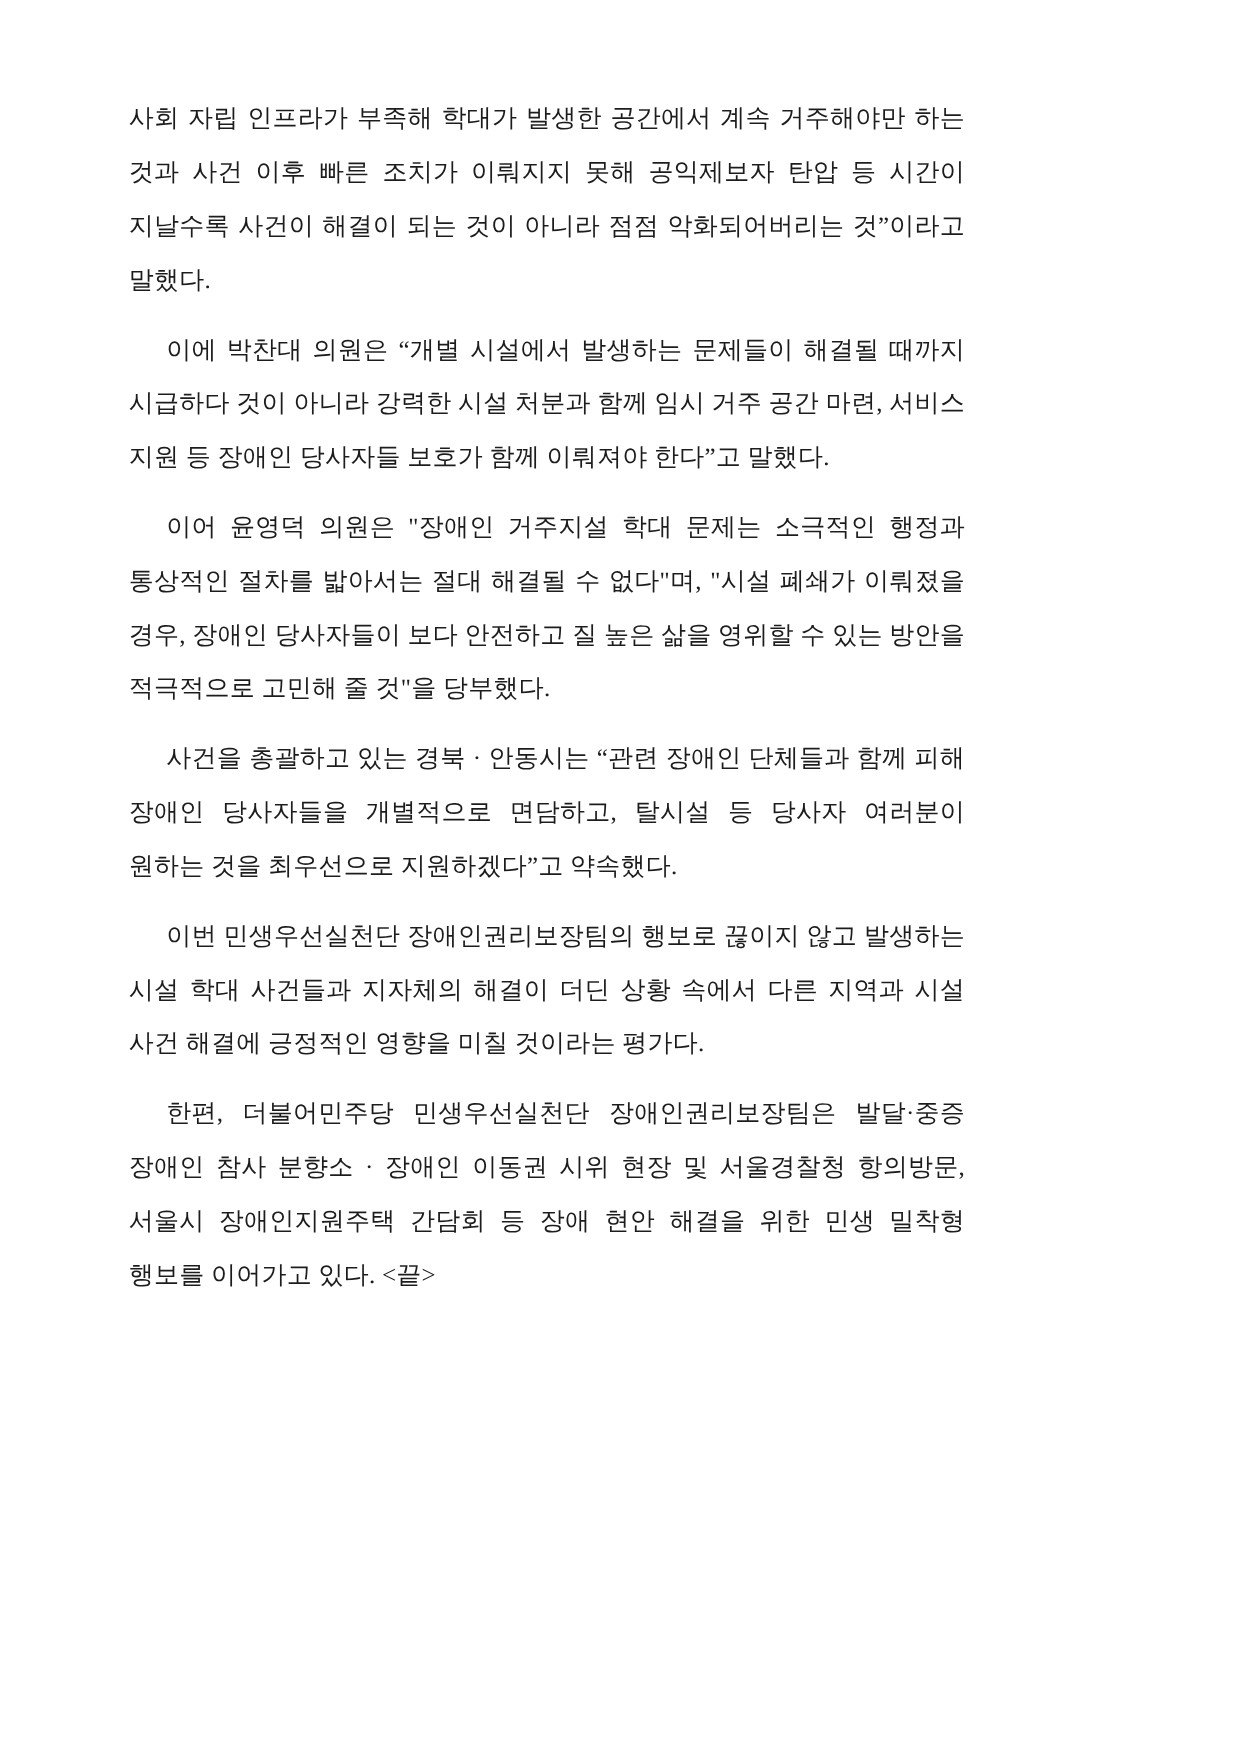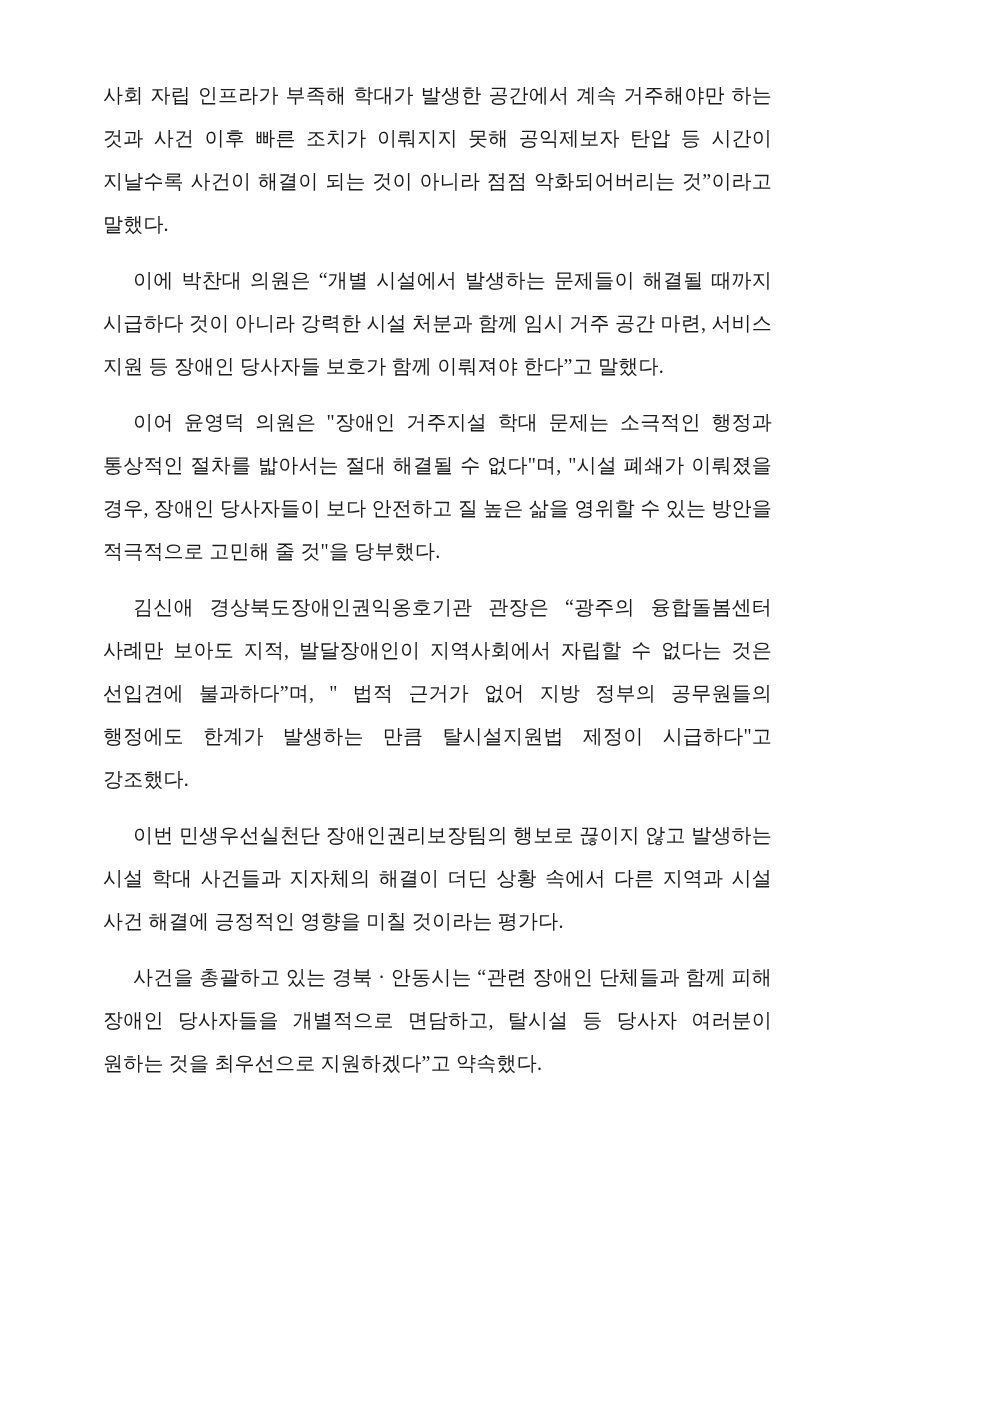--- a/index.html
+++ b/index.html
@@ -34,16 +34,16 @@
     text-indent: 30px;
   }
 </style>
 </head>
 <body>
 
 <div class="page">
   <p class="para">사회 자립 인프라가 부족해 학대가 발생한 공간에서 계속 거주해야만 하는 것과 사건 이후 빠른 조치가 이뤄지지 못해 공익제보자 탄압 등 시간이 지날수록 사건이 해결이 되는 것이 아니라 점점 악화되어버리는 것”이라고 말했다.</p>
   <p class="para indent">이에 박찬대 의원은 “개별 시설에서 발생하는 문제들이 해결될 때까지 시급하다 것이 아니라 강력한 시설 처분과 함께 임시 거주 공간 마련, 서비스 지원 등 장애인 당사자들 보호가 함께 이뤄져야 한다”고 말했다.</p>
   <p class="para indent">이어 윤영덕 의원은 "장애인 거주지설 학대 문제는 소극적인 행정과 통상적인 절차를 밟아서는 절대 해결될 수 없다"며, "시설 폐쇄가 이뤄졌을 경우, 장애인 당사자들이 보다 안전하고 질 높은 삶을 영위할 수 있는 방안을 적극적으로 고민해 줄 것"을 당부했다.</p>
-  <p class="para indent">김신애 경상북도장애인권익옹호기관 관장은 “광주의 융합돌봄센터 사례만 보아도 지적, 발달장애인이 지역사회에서 자립할 수 없다는 것은 선입견에 불과하다”며, " 법적 근거가 없어 지방 정부의 공무원들의 행정에도 한계가 발생하는 만큼 탈시설지원법 제정이 시급하다"고 강조했다.</p>
+  <p class="para indent">사건을 총괄하고 있는 경북 · 안동시는 “관련 장애인 단체들과 함께 피해 장애인 당사자들을 개별적으로 면담하고, 탈시설 등 당사자 여러분이 원하는 것을 최우선으로 지원하겠다”고 약속했다.</p>
   <p class="para indent">이번 민생우선실천단 장애인권리보장팀의 행보로 끊이지 않고 발생하는 시설 학대 사건들과 지자체의 해결이 더딘 상황 속에서 다른 지역과 시설 사건 해결에 긍정적인 영향을 미칠 것이라는 평가다.</p>
-  <p class="para indent">사건을 총괄하고 있는 경북 · 안동시는 “관련 장애인 단체들과 함께 피해 장애인 당사자들을 개별적으로 면담하고, 탈시설 등 당사자 여러분이 원하는 것을 최우선으로 지원하겠다”고 약속했다.</p>
+  <p class="para indent">한편, 더불어민주당 민생우선실천단 장애인권리보장팀은 발달·중증 장애인 참사 분향소 · 장애인 이동권 시위 현장 및 서울경찰청 항의방문, 서울시 장애인지원주택 간담회 등 장애 현안 해결을 위한 민생 밀착형 행보를 이어가고 있다. &lt;끝&gt;</p>
 </div>
 
 </body></html>

